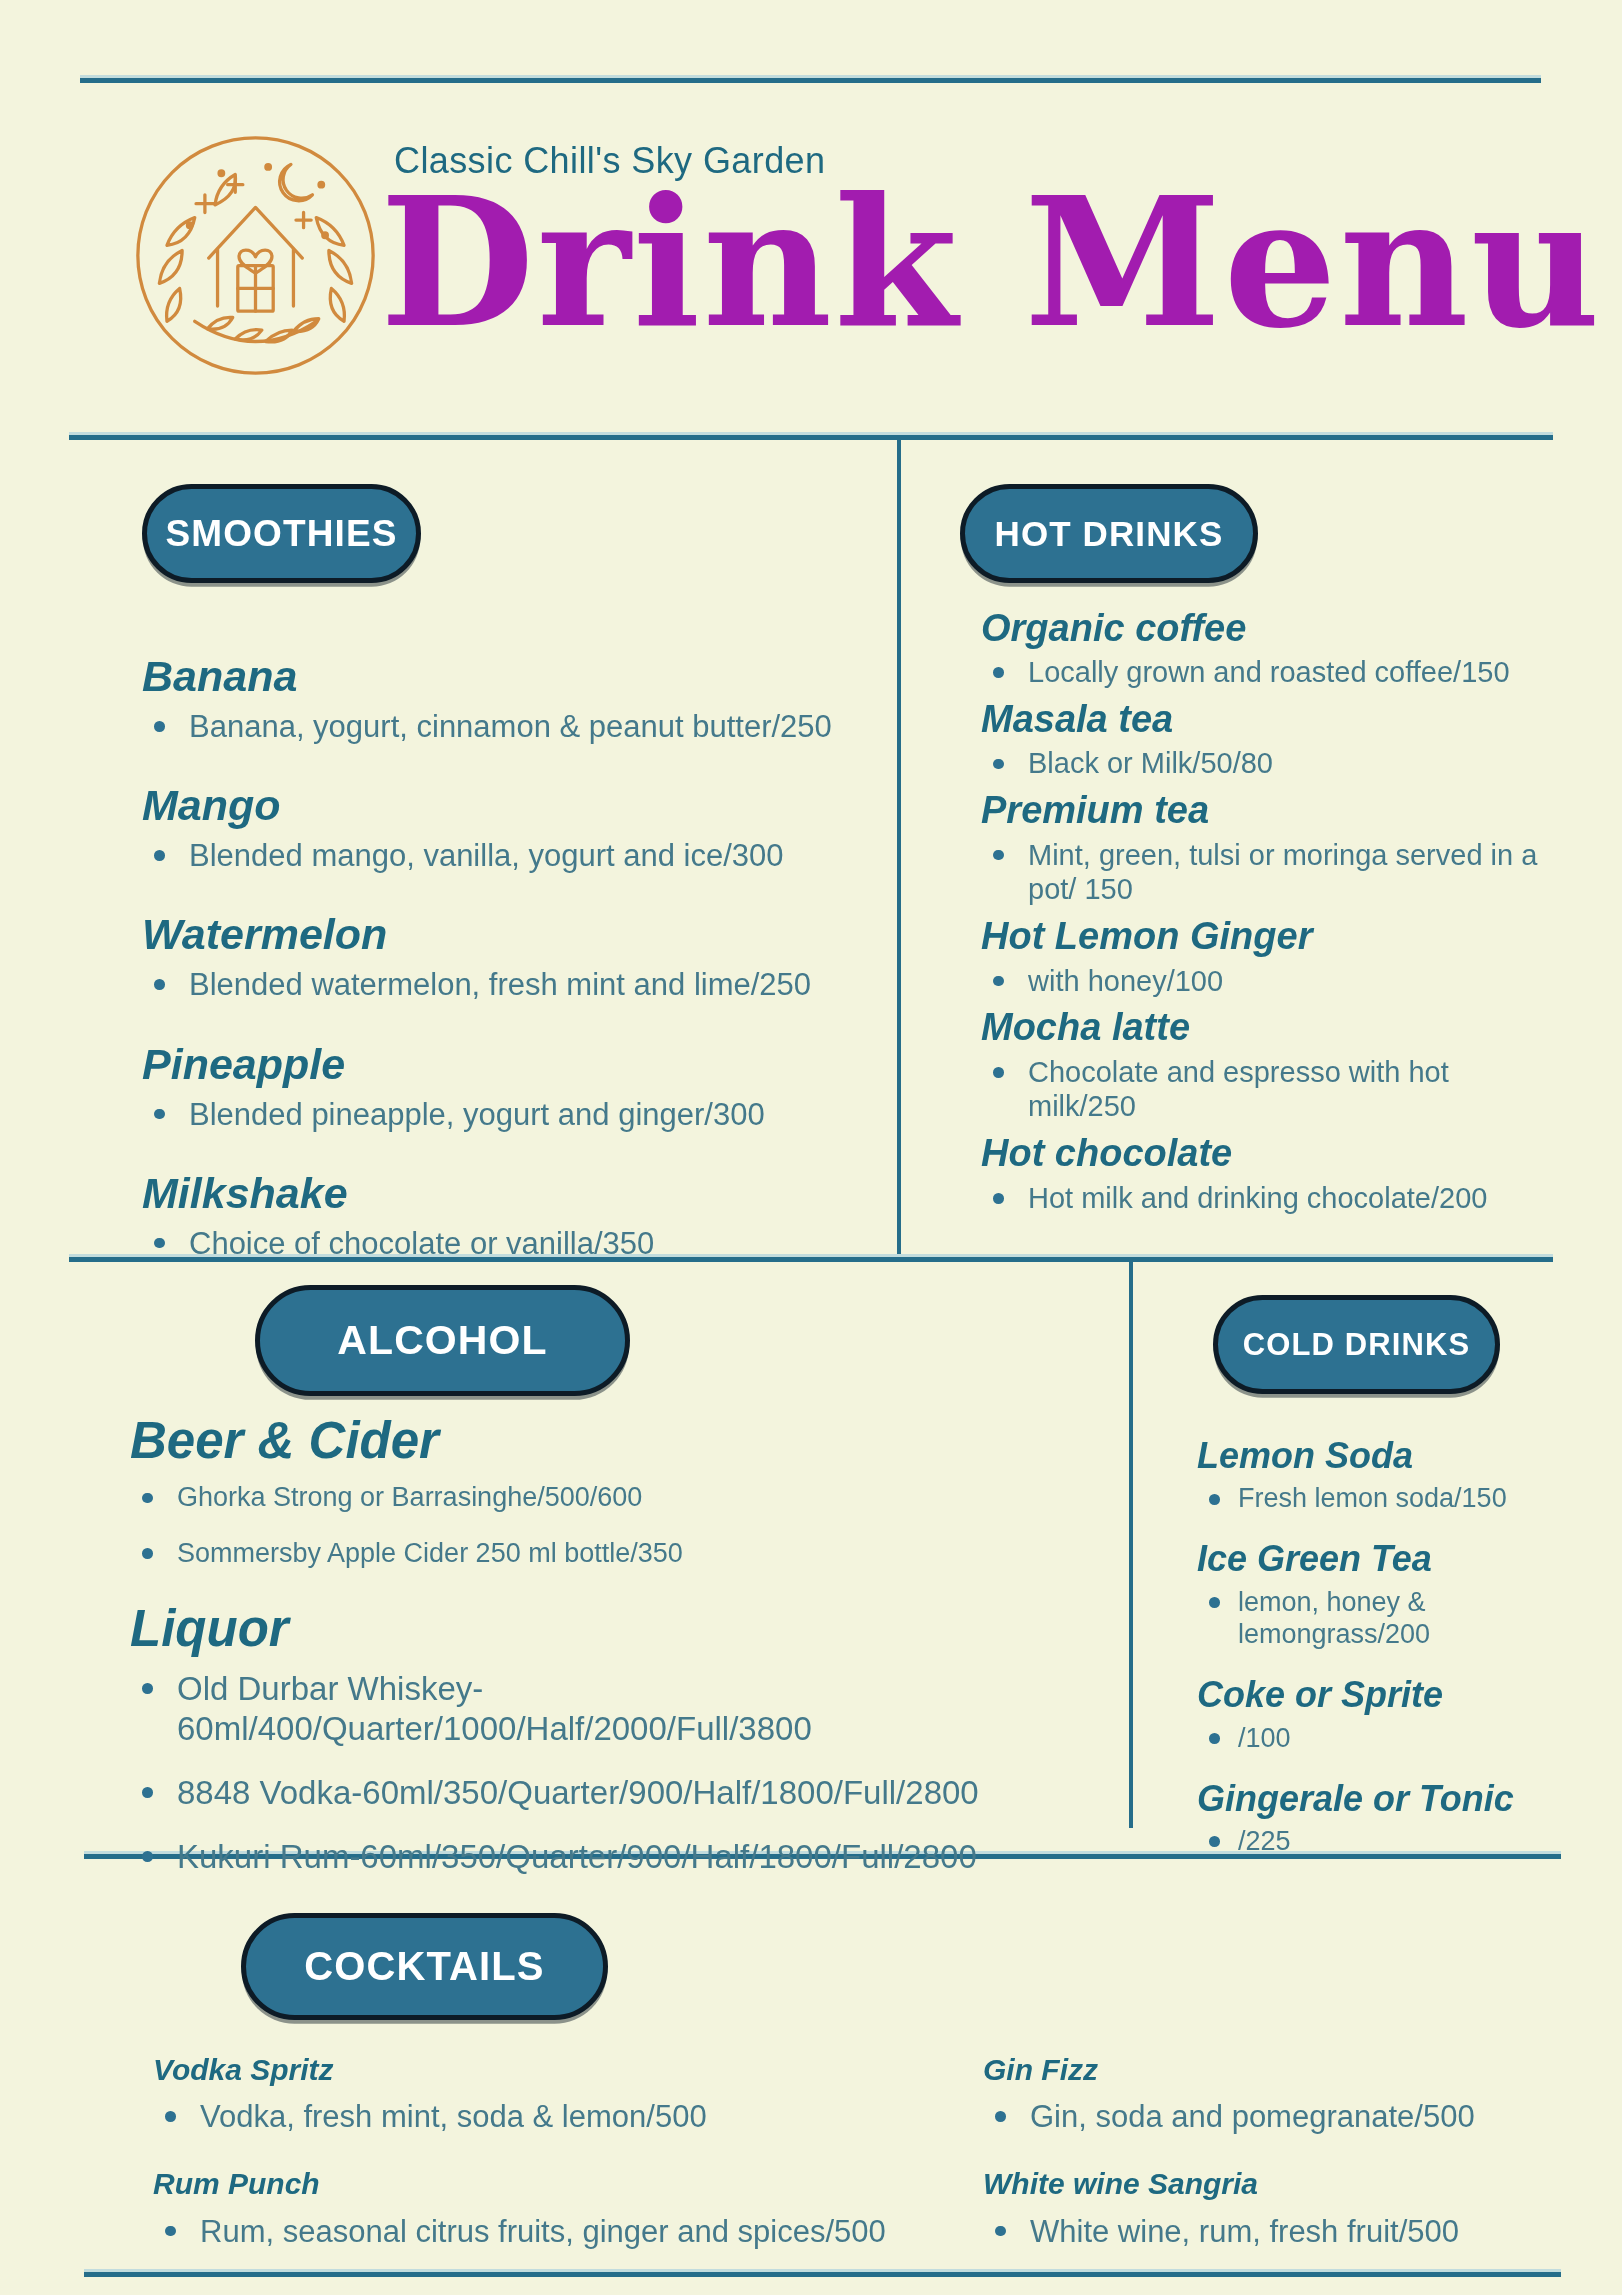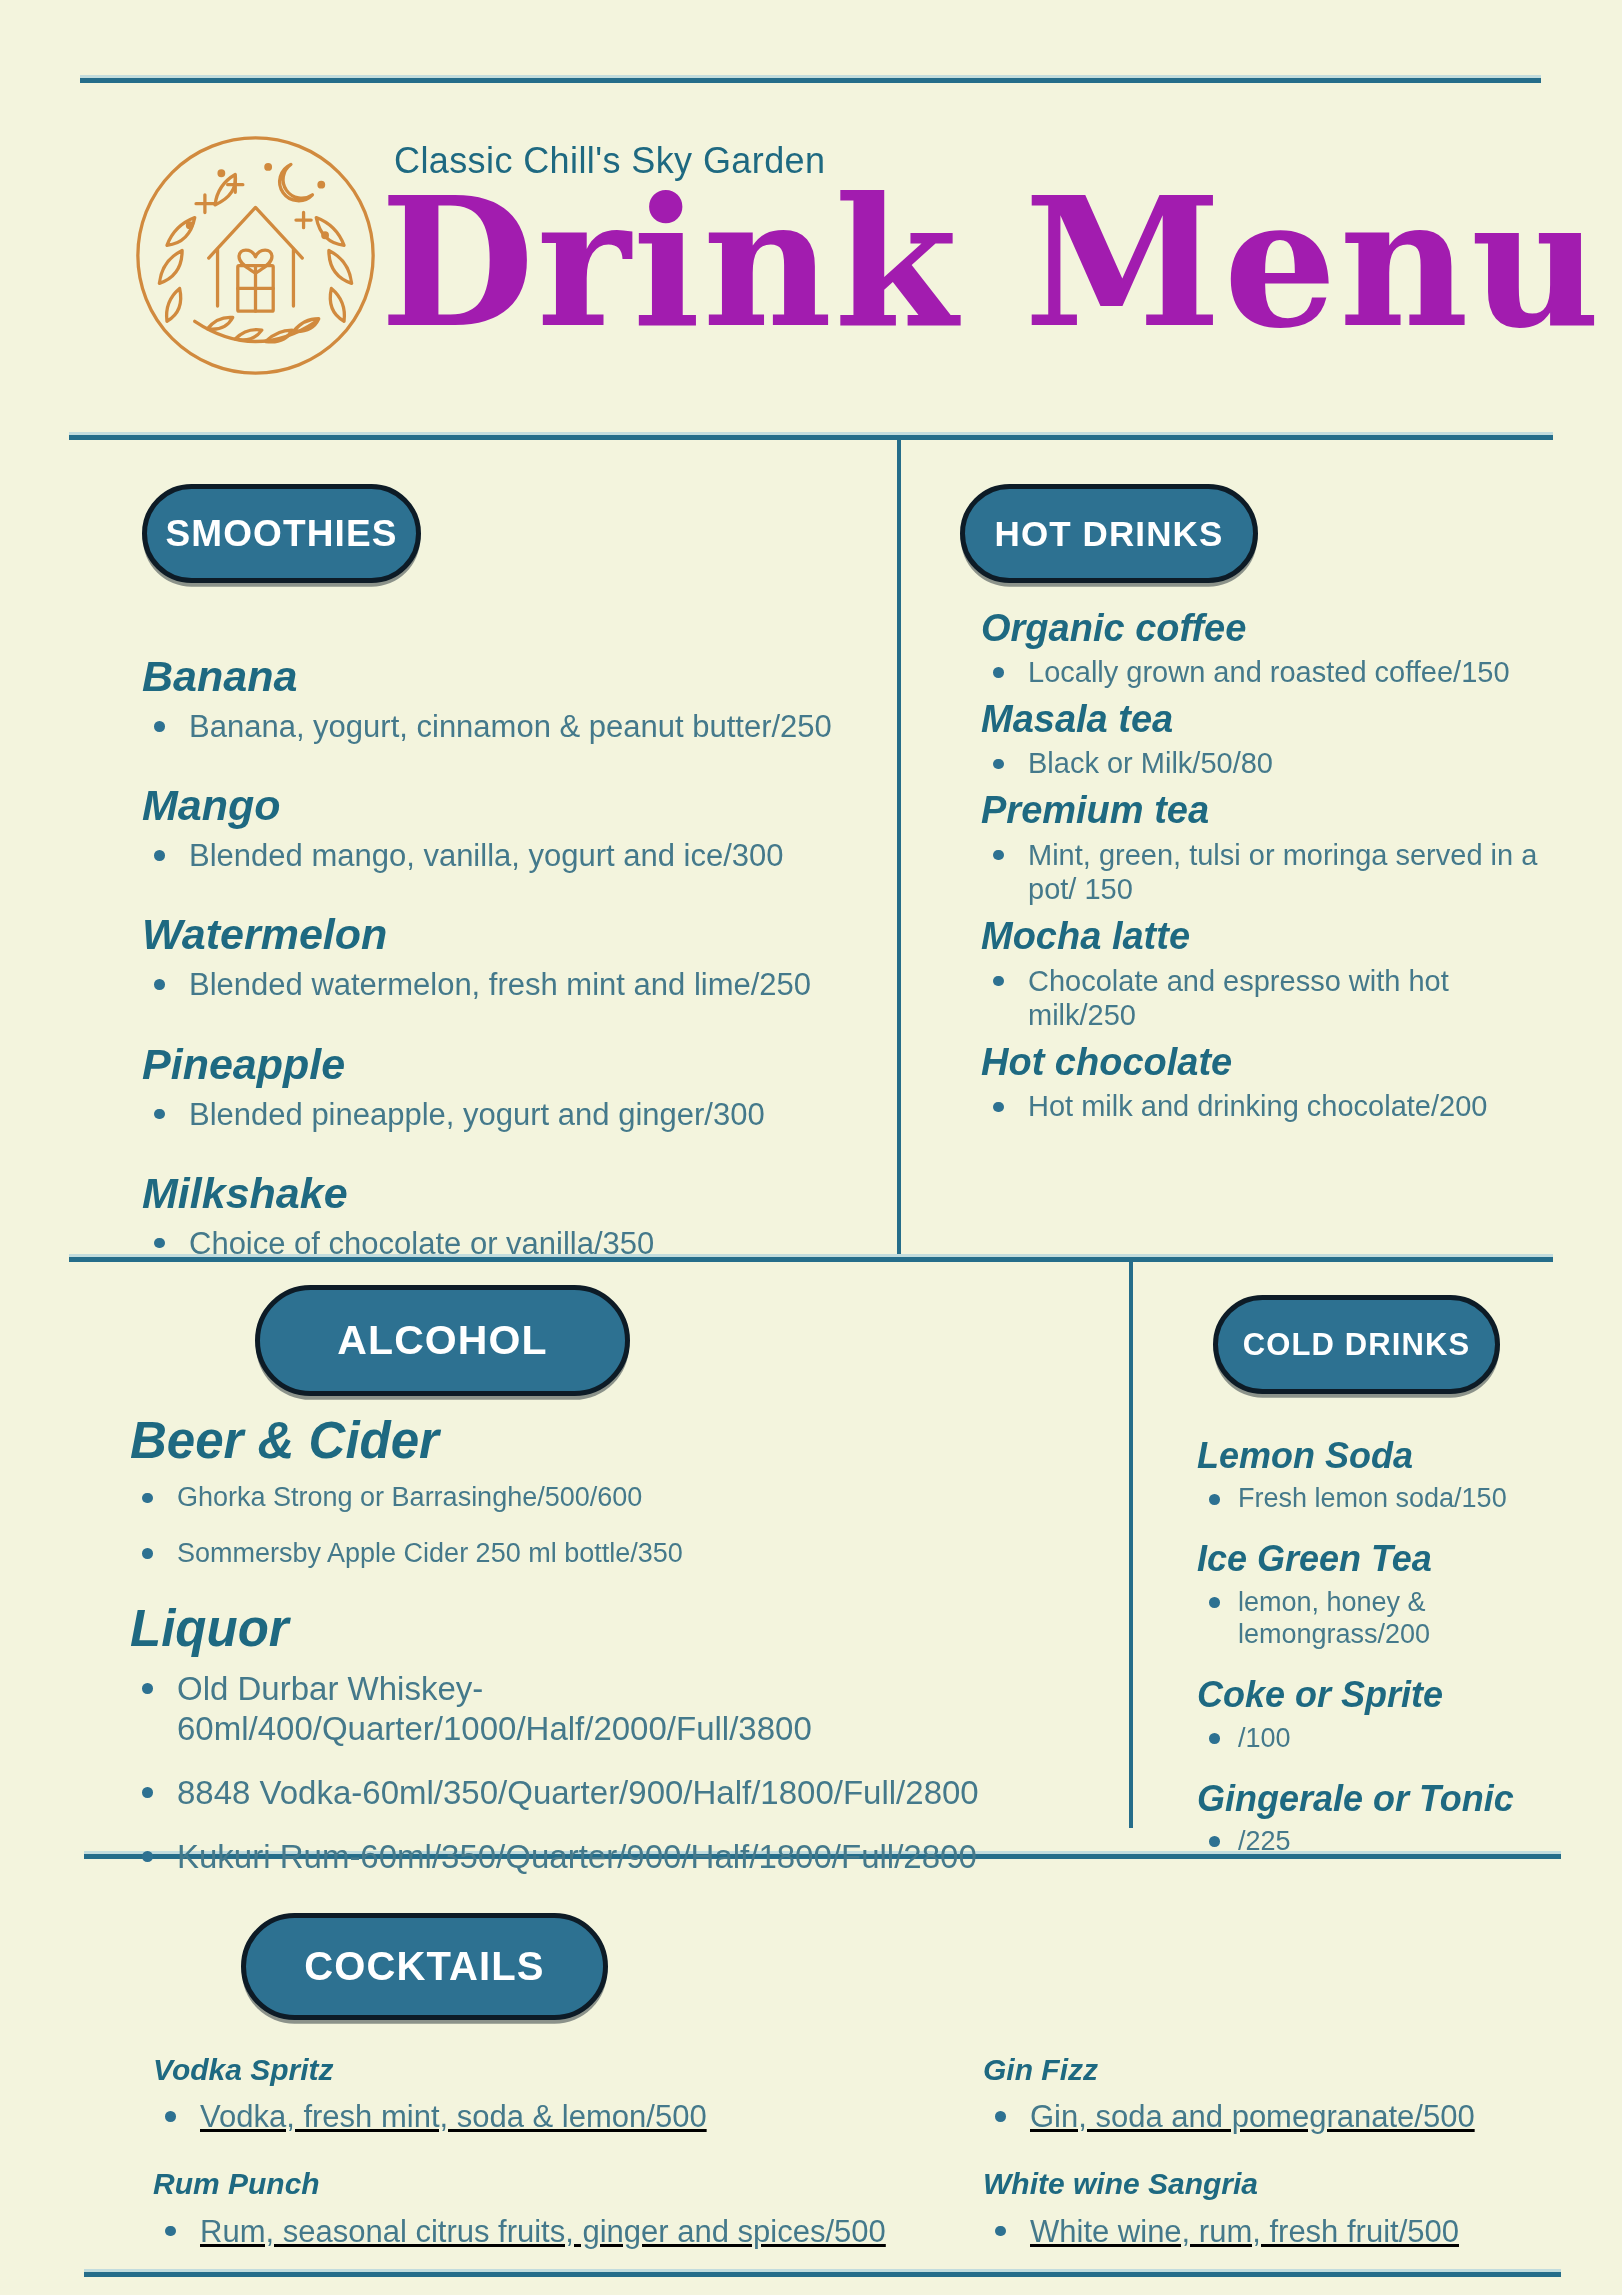--- a/index.html
+++ b/index.html
@@ -72,21 +72,21 @@
   .col-cold .item{margin-bottom:24.5px;}
   .col-cold .item-name{font-size:36px;}
   .col-cold ul.bullets{margin-top:6.9px;font-size:27px;}
   .col-cold ul.bullets li{padding-left:41px;}
   
   .col-cocktail{position:absolute;top:2053px;}
   .col-cocktail.left{left:153px;width:796px;}
   .col-cocktail.right{left:983px;width:604px;}
   .col-cocktail .item{margin-bottom:32px;}
   .col-cocktail .item-name{font-size:30px;}
-  .col-cocktail ul.bullets{margin-top:12.2px;font-size:31px;text-decoration:underline;}
+  .col-cocktail ul.bullets{margin-top:12.2px;font-size:31px;}
 </style>
 </head>
 <body>
 
 <div id="page">
 
   <div class="rule-h" style="left:80px;top:75px;width:1461px;"></div>
   <div class="rule-h" style="left:69px;top:432px;width:1484px;"></div>
   <div class="rule-h" style="left:69px;top:1254px;width:1484px;"></div>
   <div class="rule-h" style="left:84px;top:1851px;width:1477px;"></div>
@@ -192,20 +192,26 @@
           <li>Black or Milk/50/80</li>
         </ul>
     </div>
     <div class="item">
       <div class="item-name">Premium tea</div>
       <ul class="bullets">
           <li>Mint, green, tulsi or moringa served in a pot/ 150</li>
         </ul>
     </div>
     <div class="item">
+      <div class="item-name">Hot Lemon Ginger</div>
+      <ul class="bullets">
+          <li>with honey/100</li>
+        </ul>
+    </div>
+    <div class="item">
       <div class="item-name">Mocha latte</div>
       <ul class="bullets">
           <li>Chocolate and espresso with hot milk/250</li>
         </ul>
     </div>
     <div class="item">
       <div class="item-name">Hot chocolate</div>
       <ul class="bullets">
           <li>Hot milk and drinking chocolate/200</li>
         </ul>

